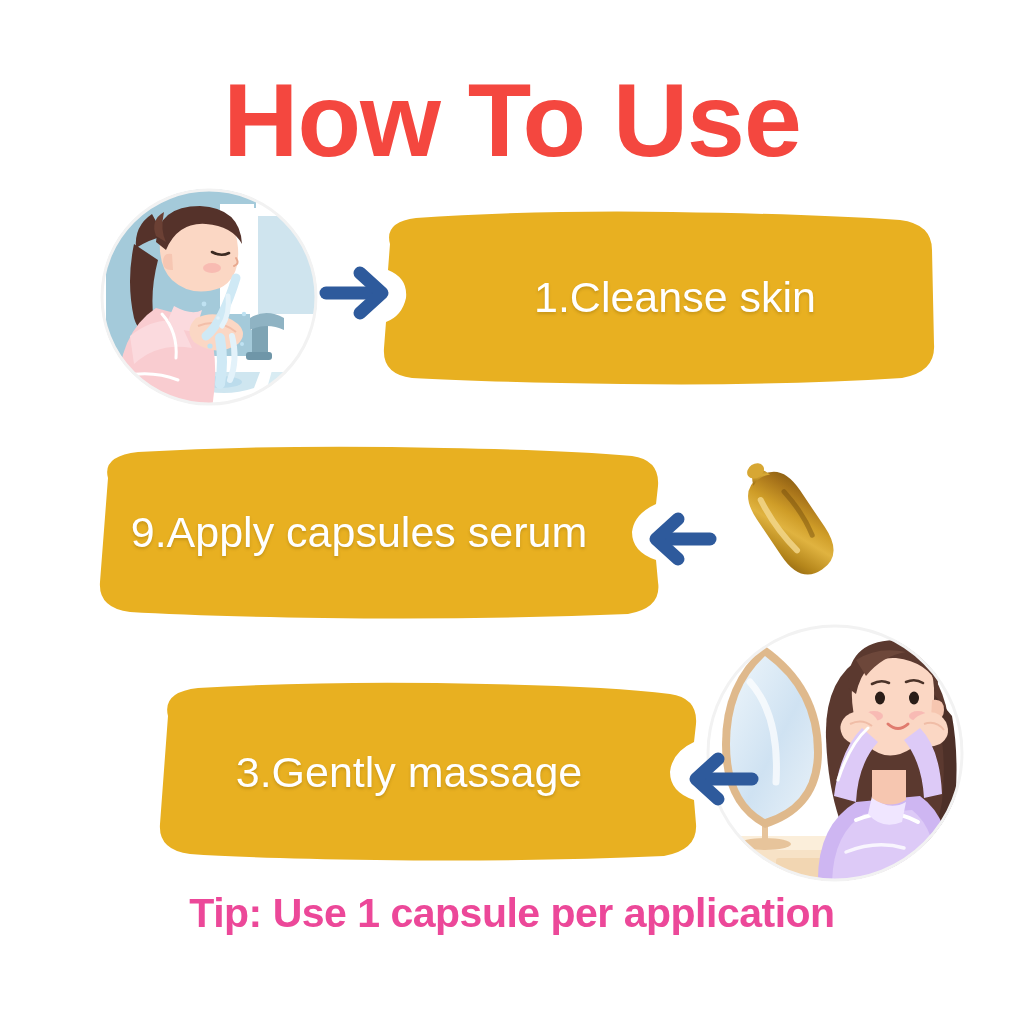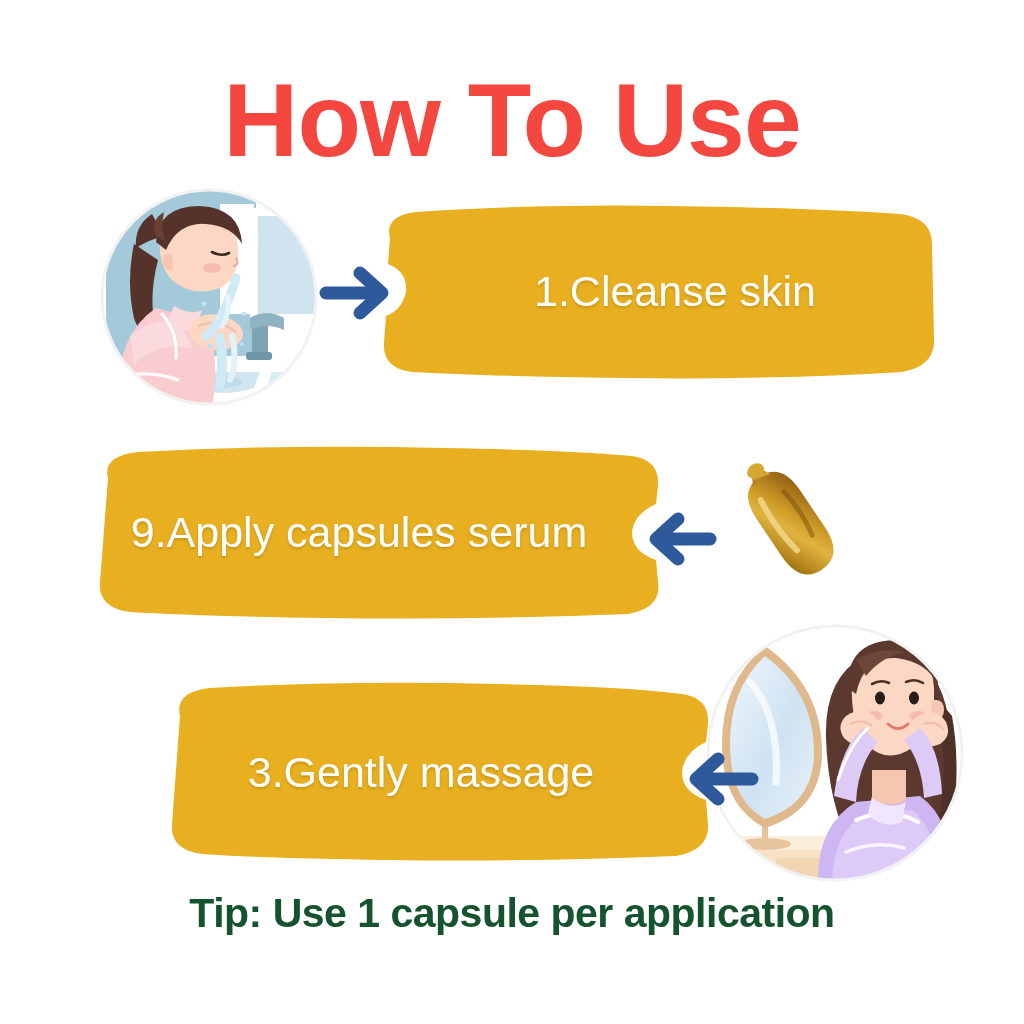--- a/index.html
+++ b/index.html
@@ -56,27 +56,27 @@
     z-index: 2;
     width: 100%;
     font-family: "Liberation Sans", sans-serif;
     font-weight: normal;
     font-size: 43px;
     color: #ffffff;
     text-shadow: 0 2px 3px rgba(120, 85, 0, 0.30);
     white-space: nowrap;
   }
 
-  #banner-1 { left: 372px; top: 200px; width: 566px; height: 182px; }
+  #banner-1 { left: 372px; top: 206px; width: 566px; height: 182px; }
   #banner-1 .label { text-align: center; padding-left: 40px; }
 
   #banner-2 { left: 84px; top: 444px; width: 584px; height: 176px; }
   #banner-2 .label { text-align: center; padding-right: 34px; }
 
-  #banner-3 { left: 158px; top: 680px; width: 556px; height: 184px; align-items: center; }
+  #banner-3 { left: 146px; top: 680px; width: 556px; height: 184px; align-items: center; }
   #banner-3 .label { text-align: center; padding-right: 30px; }
 
   
   .arrow { position: absolute; z-index: 4; }
   .arrow svg { display: block; overflow: visible; }
   .arrow path { stroke: #2e5a9c; stroke-width: 13; stroke-linecap: round;
                 stroke-linejoin: round; fill: none; }
   #arrow-1 { left: 318px; top: 262px; width: 76px; height: 62px; }
   #arrow-2 { left: 648px; top: 508px; width: 70px; height: 62px; }
   #arrow-3 { left: 686px; top: 748px; width: 74px; height: 62px; }
@@ -108,21 +108,21 @@
   .tip {
     position: absolute;
     left: 0;
     top: 890px;
     width: 1024px;
     text-align: center;
     font-family: "Liberation Sans", sans-serif;
     font-weight: bold;
     font-size: 41px;
     letter-spacing: -0.5px;
-    color: #14532d;
+    color: #ec4899;
     white-space: nowrap;
     z-index: 5;
   }
 </style>
 </head>
 <body>
 
 <div id="poster">
 
   <div class="title">How To Use</div>

